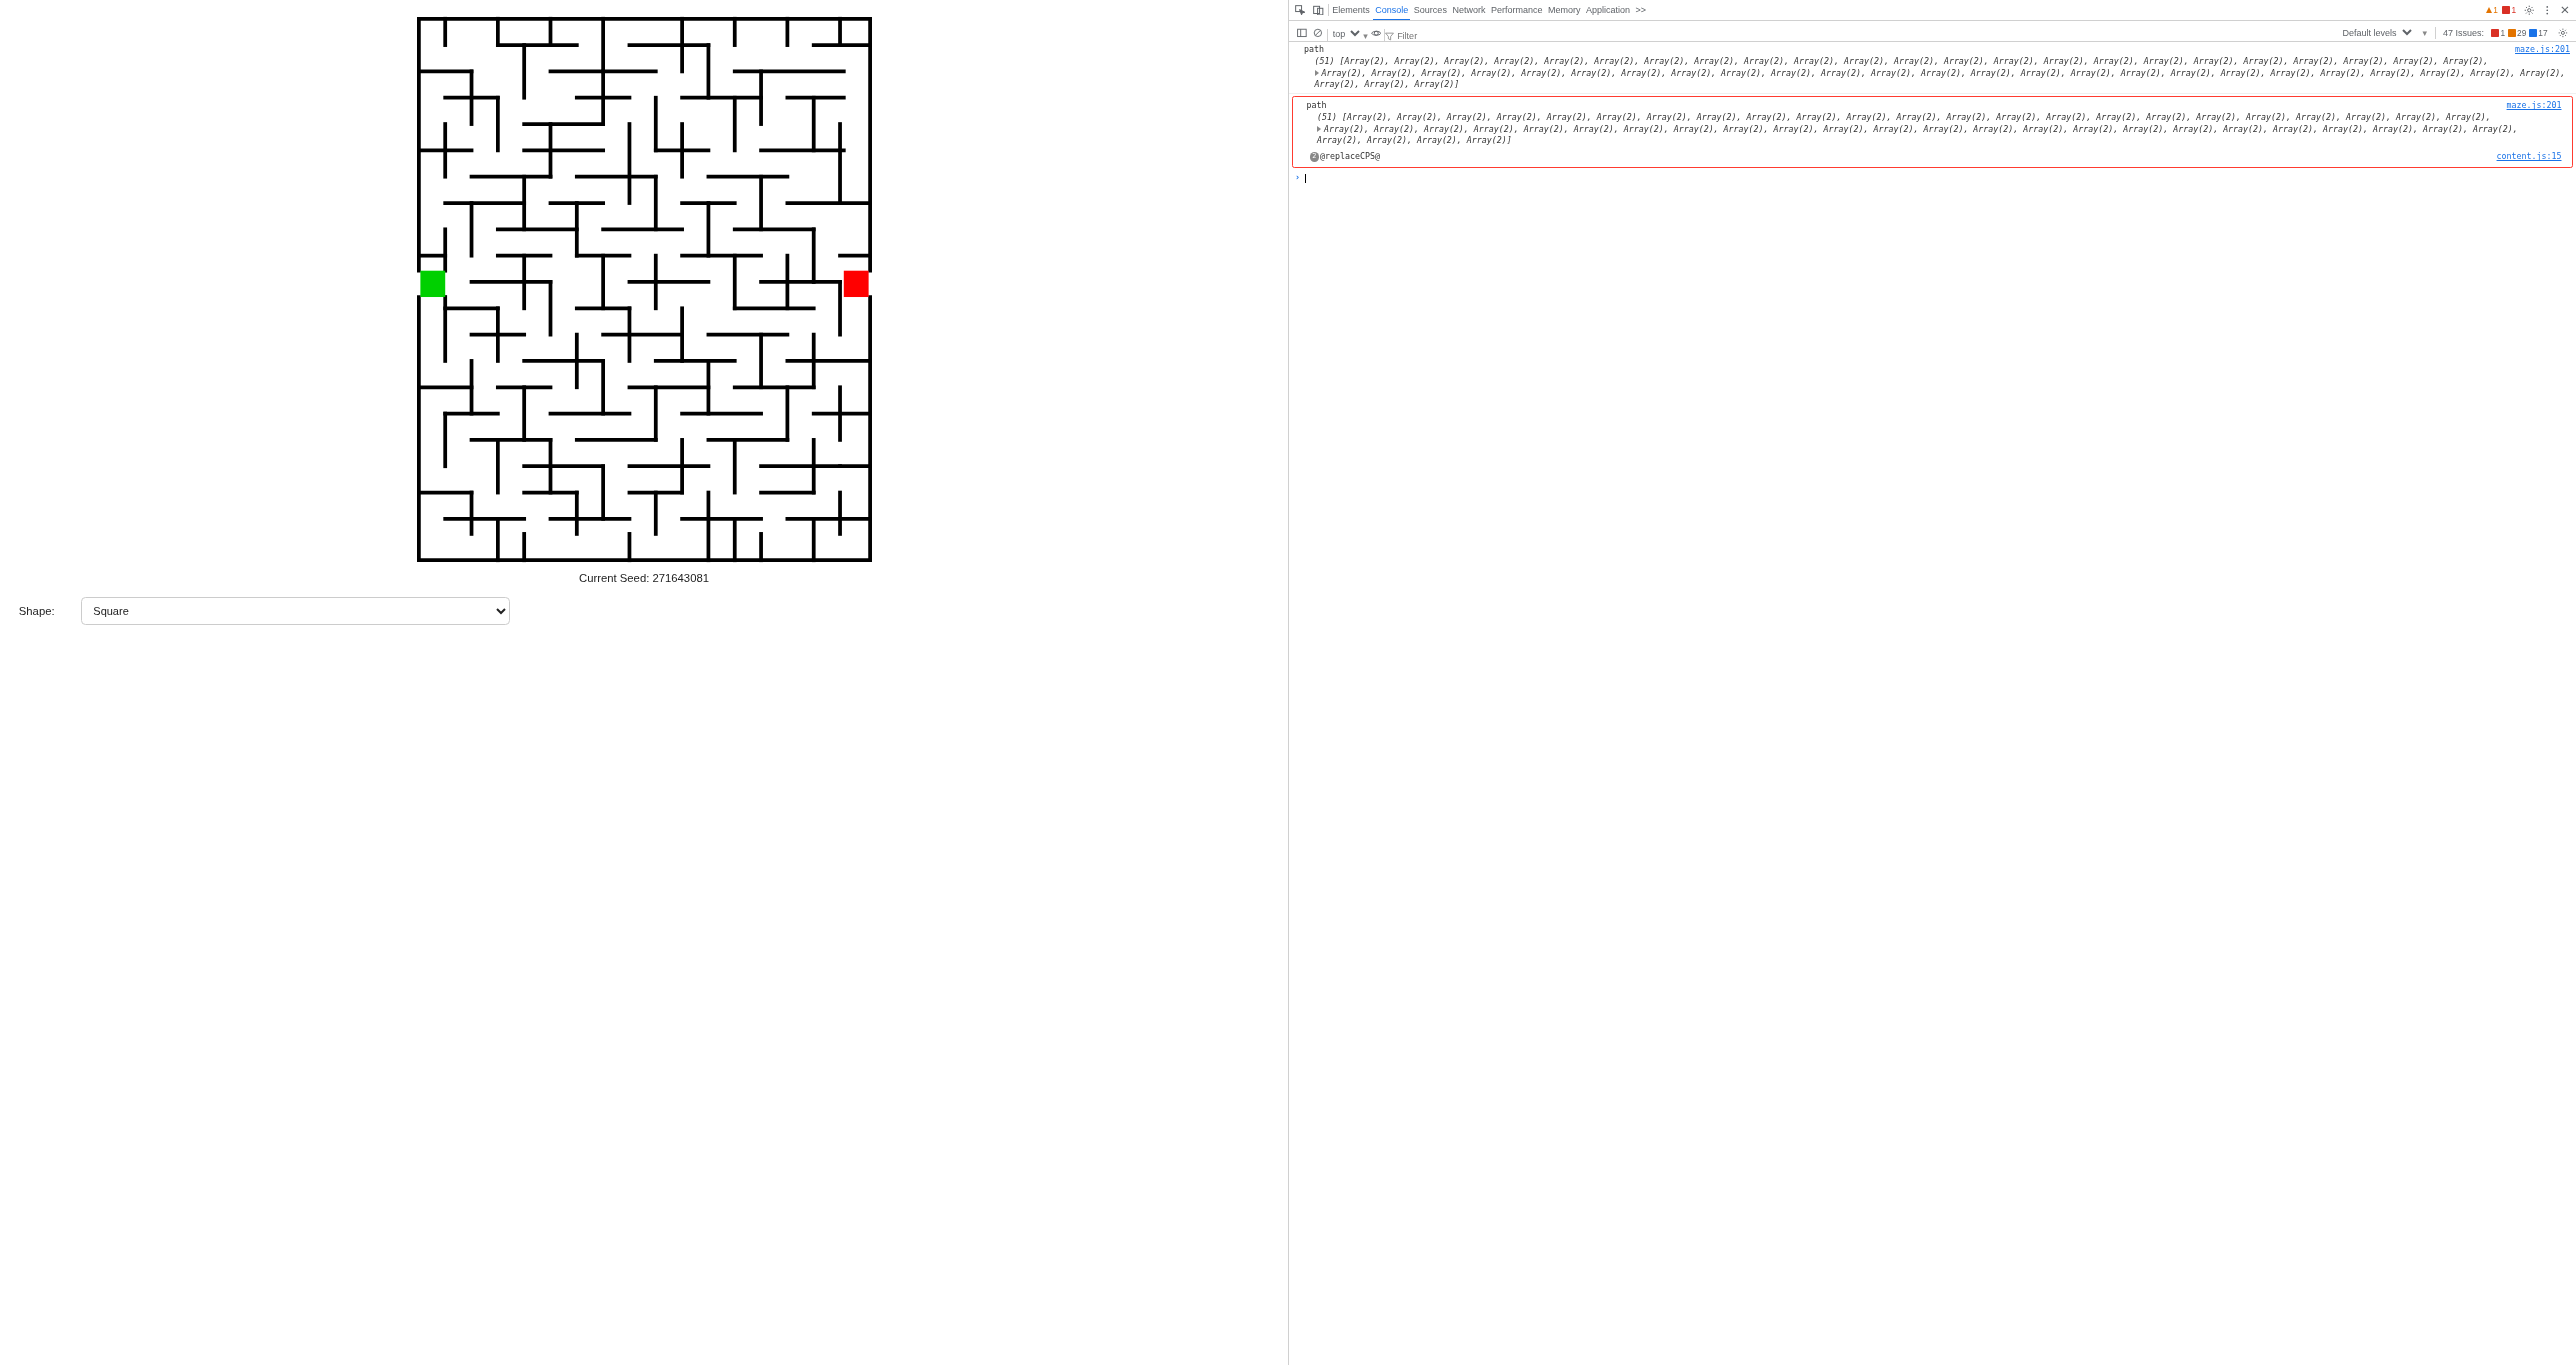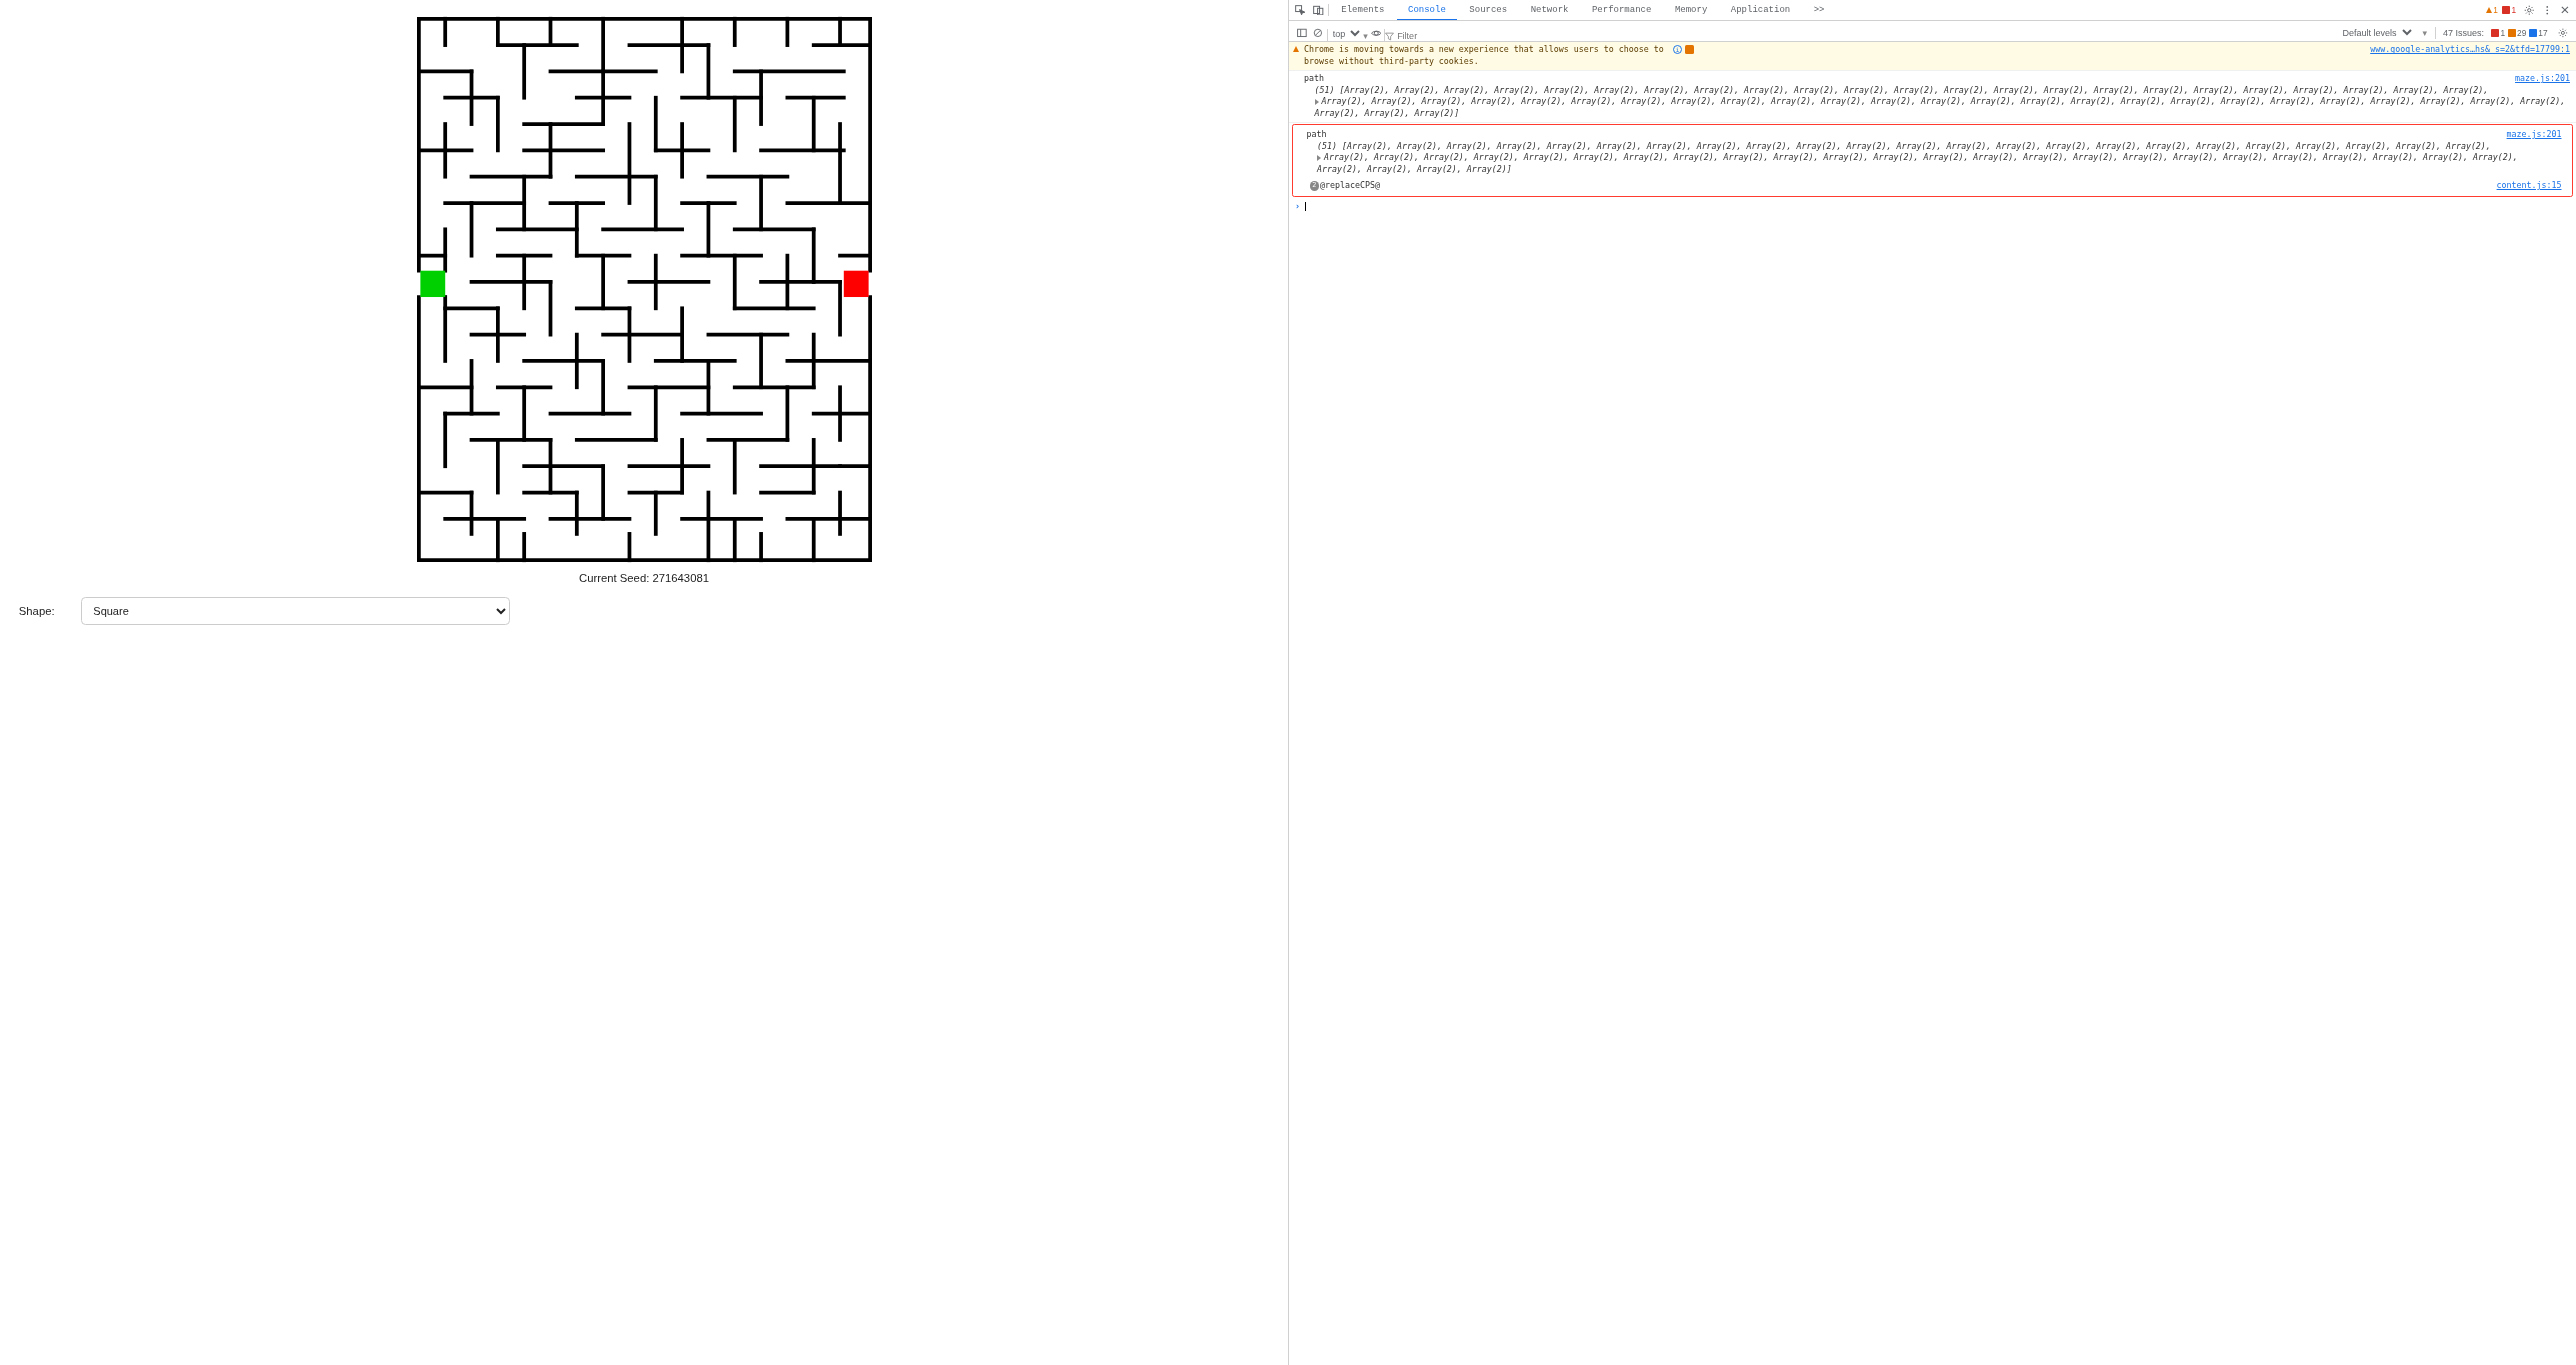--- a/index.html
+++ b/index.html
@@ -71,26 +71,25 @@
   gap: 1.5px;
 }
 .dt-icon-btn {
   width: 16.5px; height: 16.5px;
   display:flex; align-items:center; justify-content:center;
   color: #5f6368;
   cursor: pointer;
   border-radius: 1.5px;
 }
 .dt-tab {
-  padding: 0 11px;
+  padding: 0 2px;
   height: 100%;
   display: flex; align-items: center;
   cursor: pointer;
   color: #5f6368;
-  font-family: Liberation Mono, monospace;
 }
 .dt-tab.active {
   color: #1a73e8;
   border-bottom: 1.5px solid #1a73e8;
 }
 .dt-spacer { flex: 1; }
 .dt-badge-group { display:flex; align-items:center; gap:4.5px; padding-right:3px; }
 .badge-warn { color:#e37400; font-size:8.3px; display:flex; align-items:center; gap:1.5px;}
 .badge-err  { color:#d93025; font-size:8.3px; display:flex; align-items:center; gap:1.5px;}
 .badge-err .sq, .badge-warn .trisq { width:7.5px;height:7.5px;display:inline-block;}
@@ -483,30 +482,20 @@
         <svg width="9.8" height="9.8" viewBox="0 0 16 16" fill="none" stroke="#5f6368" stroke-width="1.5">
             <circle cx="8" cy="8" r="2.5"></circle>
             <path d="M8 1v2M8 13v2M1 8h2M13 8h2M3 3l1.5 1.5M11.5 11.5L13 13M13 3l-1.5 1.5M4.5 11.5L3 13"></path>
           </svg>
       </div>
     </div>
   </div>
 
   <div class="console-body">
 
-    <div class="msg-row warning">
-      <span>Chrome is moving towards a new experience that allows users to choose to </span>
-      <span class="src-link">www.google-analytics…hs&amp;_s=2&amp;tfd=17799:1</span>
-      <span class="warn-tail-icons">
-        <span class="c1">i</span>
-        <span class="c2"></span>
-      </span>
-      <br>
-      <span>browse without third-party cookies.</span>
-    </div>
 
     <div class="msg-row">
       <div class="msg-header">
         <span>path</span>
         <span class="src-link">maze.js:201</span>
       </div>
       <div class="msg-content">(51) [Array(2), Array(2), Array(2), Array(2), Array(2), Array(2), Array(2), Array(2), Array(2), Array(2), Array(2), Array(2), Array(2), Array(2), Array(2), Array(2), Array(2), Array(2), Array(2), Array(2), Array(2), Array(2), Array(2),</div>
       <div class="msg-content">
         <span class="arrow-toggle"></span><span>Array(2), Array(2), Array(2), Array(2), Array(2), Array(2), Array(2), Array(2), Array(2), Array(2), Array(2), Array(2), Array(2), Array(2), Array(2), Array(2), Array(2), Array(2), Array(2), Array(2), Array(2), Array(2), Array(2), Array(2), Array(2), Array(2), Array(2), Array(2)]</span>
       </div>

